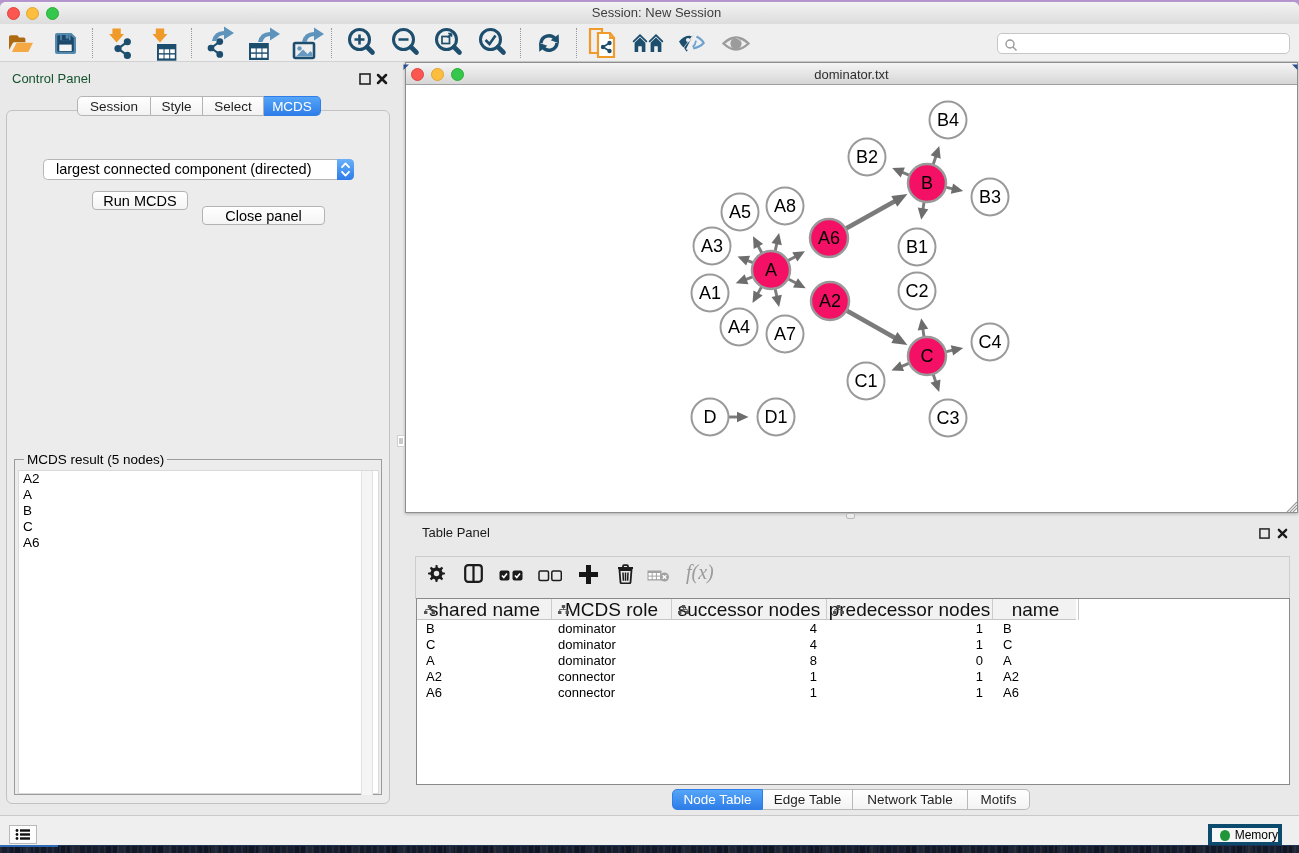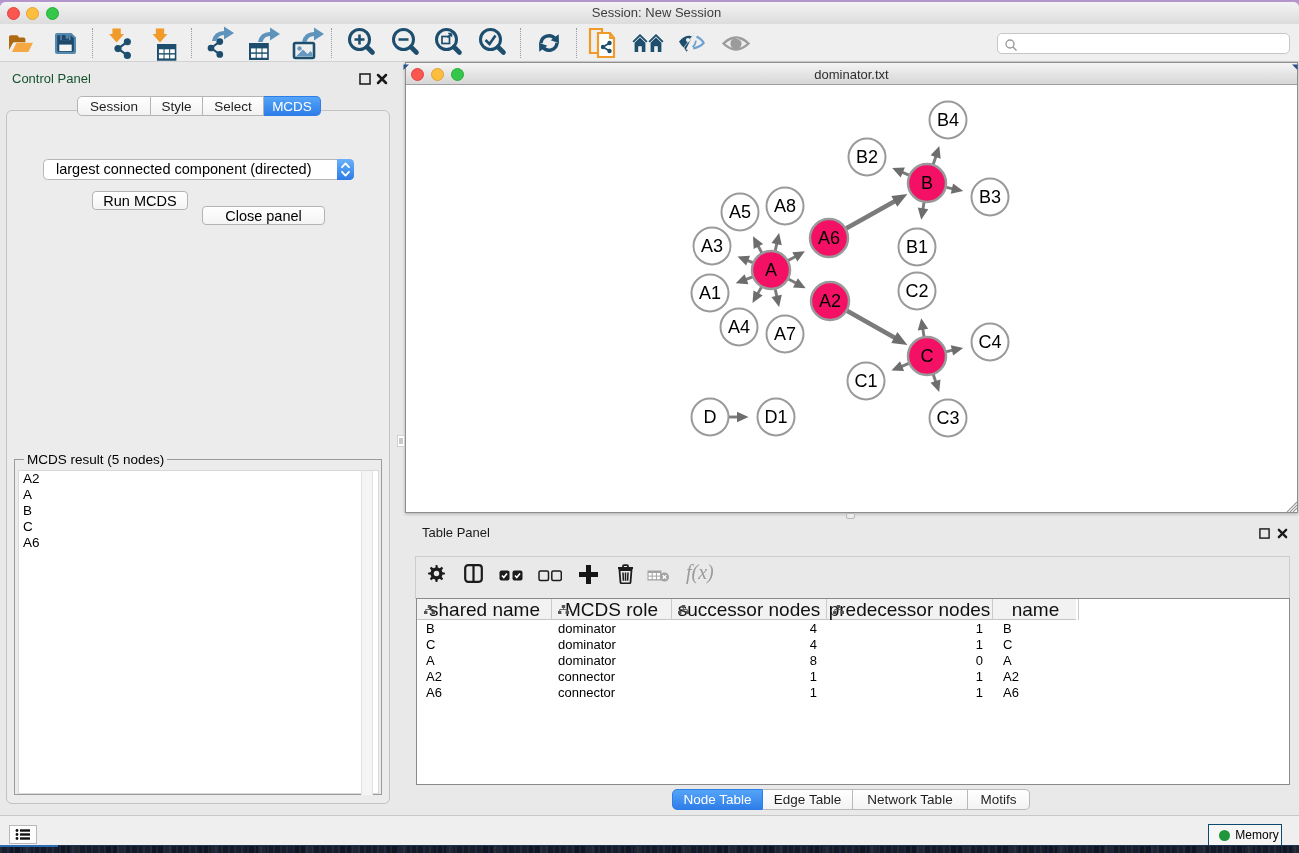--- a/index.html
+++ b/index.html
@@ -94,21 +94,21 @@
   border:1px solid #b9b9b9; border-left:none; display:flex; align-items:center; justify-content:center; }
 .tptab.first { border-left:1px solid #b9b9b9; border-radius:5px 0 0 5px; }
 .tptab.last { border-radius:0 5px 5px 0; }
 .tptab.sel { background:linear-gradient(#55a5f8,#2e7de8); color:#fff; border-color:#2e7de8; }
 
 #statusbar { position:absolute; left:0; top:813px; width:1299px; height:30px;
   background:#efefef; border-top:1px solid #c9c9c9; }
 #sb-listbtn { position:absolute; left:9px; top:9px; width:28px; height:19px;
   background:#fdfdfd; border:1px solid #b9b9b9; display:flex; align-items:center; justify-content:center; }
 #sb-mem { position:absolute; left:1208px; top:8px; width:74px; height:22px;
-  background:#f6f6f6; border:1px solid #0c4a6e; font-size:12px; color:#000;
+  background:#f6f6f6; border:4px solid #0c4a6e; font-size:12px; color:#000;
   display:flex; align-items:center; justify-content:center; gap:5px;padding-left:8px; }
 #sb-mem .dot { width:11px; height:11px; border-radius:50%; background:#1e9639; }
 </style>
 </head>
 <body>
 <div id="wallTop"></div>
 <div id="wallBottom"></div>
 <div style="position:absolute; left:0; top:844.5px; width:58px; height:2px; background:#2f6cb5; z-index:2"></div>
 <div id="mainwin">
   <div id="titlebar">

